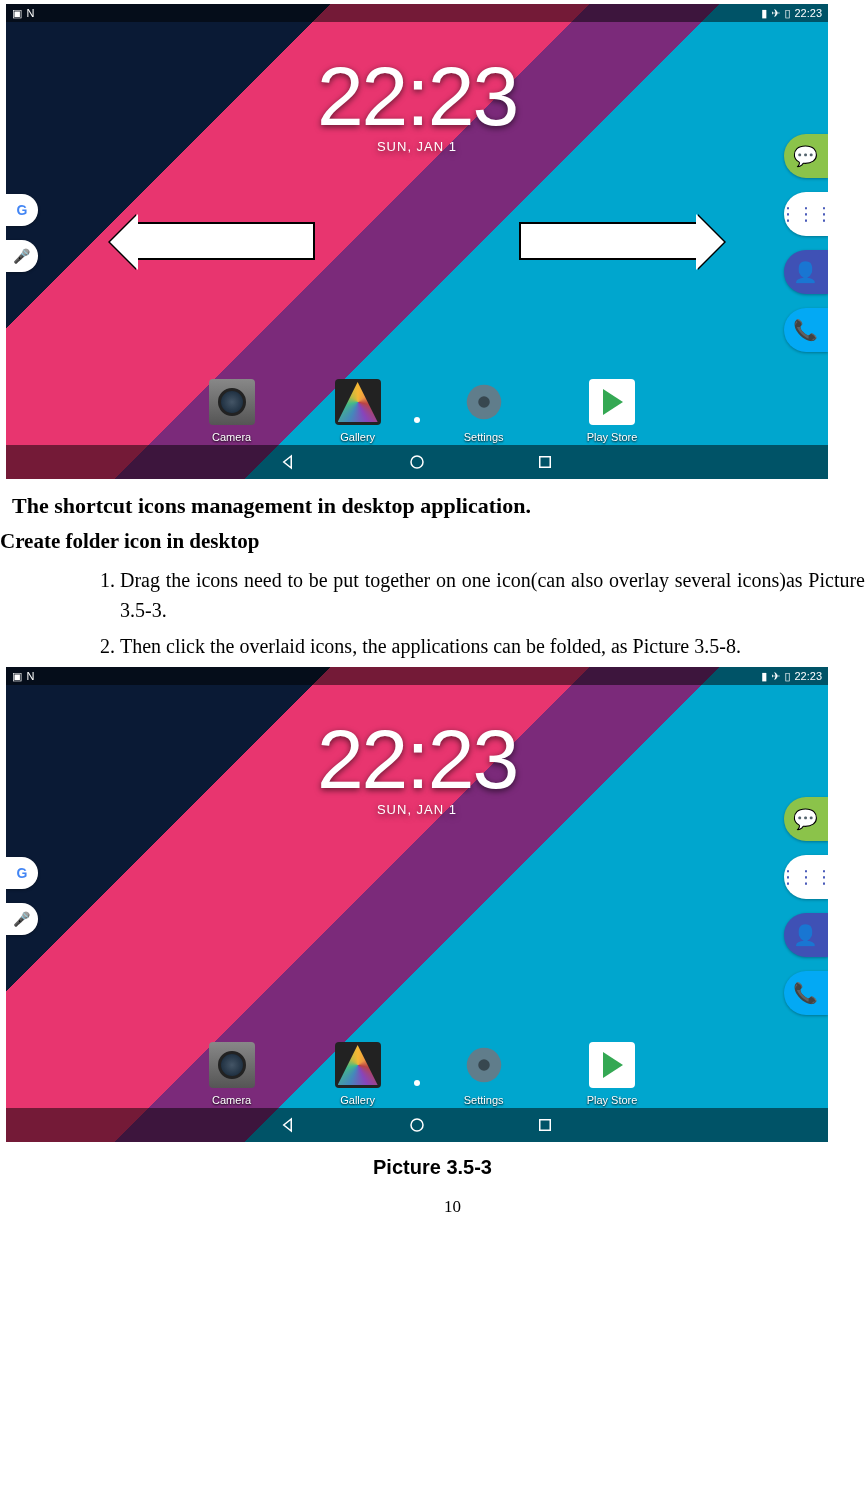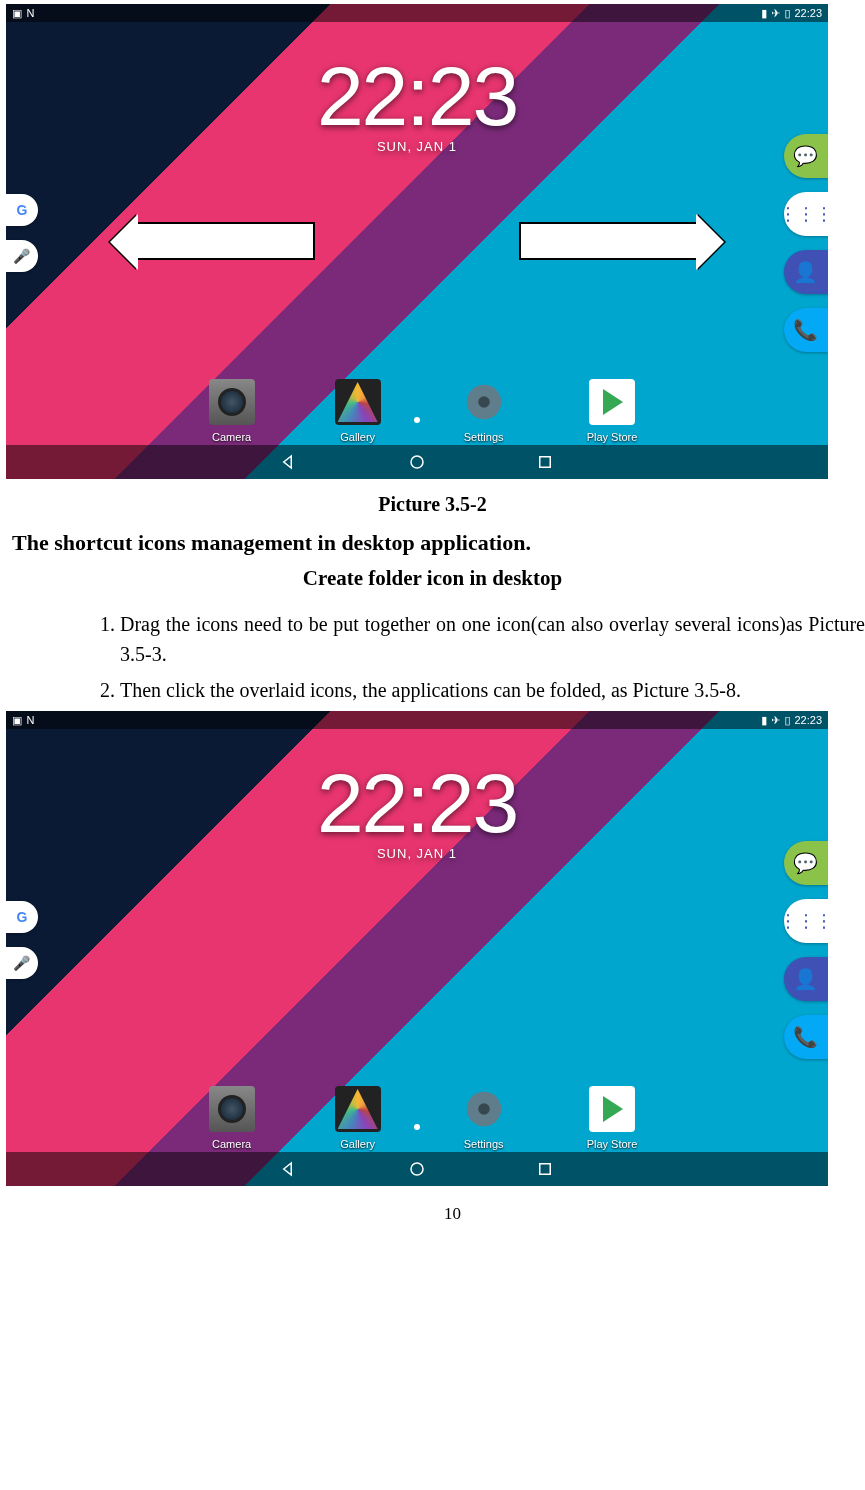--- a/index.html
+++ b/index.html
@@ -29,22 +29,22 @@
   .bubble.b1{background:#8bc34a;} .bubble.b2{background:#fff;} .bubble.b3{background:#3f51b5;} .bubble.b4{background:#03a9f4;}
   .leftbubbles { position:absolute; left:0; top:190px; display:flex; flex-direction:column; gap:14px; }
   .lb { width:32px; height:32px; border-radius:0 50% 50% 0/50%; background:#fff; box-shadow:0 1px 3px rgba(0,0,0,.3); display:flex;align-items:center;justify-content:center;font-family:Arial;font-size:14px;}
   .swipe-arrows{position:absolute;top:218px;left:0;right:0;display:flex;justify-content:space-between;padding:0 130px;}
   .swipe-arrows .arrw{width:175px;height:34px;background:#fff;border:2px solid #000;position:relative;}
   .swipe-arrows .arrw.lf::before{content:"";position:absolute;left:-28px;top:-10px;border-right:28px solid #fff;border-top:28px solid transparent;border-bottom:28px solid transparent;filter:drop-shadow(-2px 0 0 #000);}
   .swipe-arrows .arrw.rt::after{content:"";position:absolute;right:-28px;top:-10px;border-left:28px solid #fff;border-top:28px solid transparent;border-bottom:28px solid transparent;filter:drop-shadow(2px 0 0 #000);}
   .caption { text-align:center; font-weight:bold; margin-top:14px; margin-bottom:8px; }
   .cap2 { font-family: Arial, sans-serif; }
   .h2 { font-weight:bold; font-size:22px; margin:14px 12px 4px; }
-  .h3 { font-weight:bold; font-size:21px; margin:10px 0 4px;text-align:center; }
-  ol { margin:18px 0 6px 120px; padding:0; }
+  .h3 { font-weight:bold; font-size:21px; margin:10px 0 4px; }
+  ol { margin:11px 0 6px 120px; padding:0; }
   ol li { margin:6px 0; text-align:justify; padding-right:0; line-height:1.5; }
   .para { margin:10px 0; line-height:1.55; text-align:justify; text-indent:24px; }
   .pagenum { text-align:center; font-size:17px; margin-top:18px;padding-left:40px; }
 </style>
 </head>
 <body>
 
 <div class="page">
 
   <div class="screenshot">
@@ -120,21 +120,20 @@
         </svg>
       <svg class="nb" viewBox="0 0 24 24">
           <circle cx="12" cy="12" r="8" fill="none" stroke="#fff" stroke-width="2"></circle>
         </svg>
       <svg class="nb" viewBox="0 0 24 24">
           <rect x="5" y="5" width="14" height="14" fill="none" stroke="#fff" stroke-width="2"></rect>
         </svg>
     </div>
   </div>
 
-  <div class="caption">Picture 3.5-2</div>
 
   <div class="h2">The shortcut icons management in desktop application.</div>
   <div class="h3">Create folder icon in desktop</div>
 
   <ol>
     <li><span>Drag the icons need to be put together on one icon(can also overlay several icons)as Picture 3.5-3.</span></li>
     <li><span>Then click the overlaid icons, the applications can be folded, as Picture 3.5-8.</span></li>
   </ol>
 
 
@@ -207,15 +206,16 @@
         </svg>
       <svg class="nb" viewBox="0 0 24 24">
           <circle cx="12" cy="12" r="8" fill="none" stroke="#fff" stroke-width="2"></circle>
         </svg>
       <svg class="nb" viewBox="0 0 24 24">
           <rect x="5" y="5" width="14" height="14" fill="none" stroke="#fff" stroke-width="2"></rect>
         </svg>
     </div>
   </div>
 
+  <div class="caption cap2">Picture 3.5-3</div>
 
   <div class="pagenum">10</div>
 </div>
 
 </body></html>

